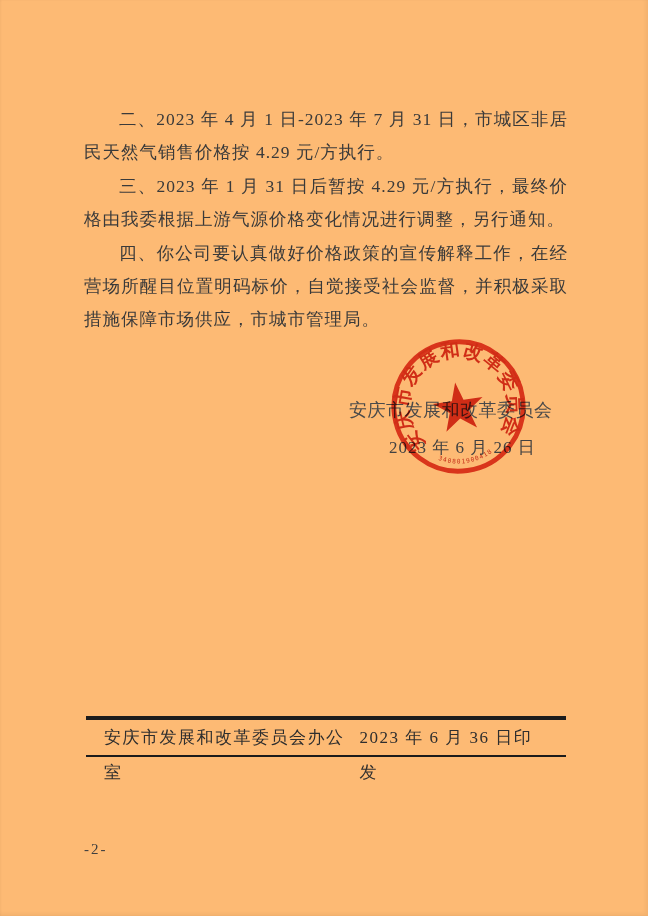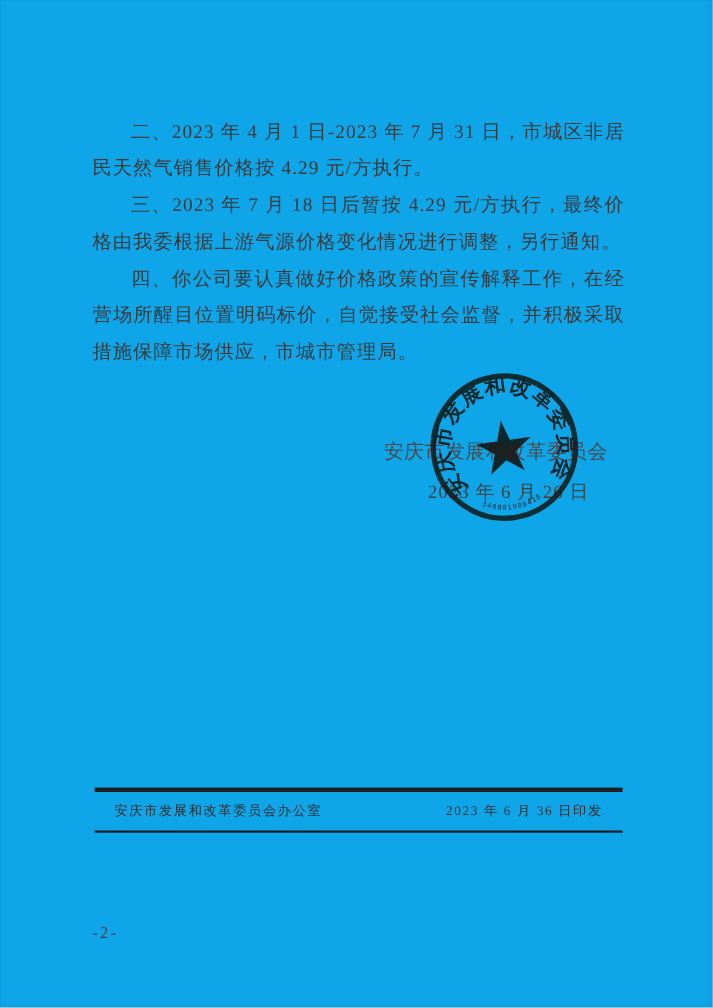--- a/index.html
+++ b/index.html
@@ -4,21 +4,21 @@
 <style>
   html,body{margin:0;padding:0;}
   body{
     background:#e9e9e9;
     font-family:"Liberation Serif","DejaVu Serif",serif;
   }
   .page{
     position:relative;
     width:648px;height:916px;
     margin:0 auto;
-    background:#0ea5e9;
+    background:#fdba74;
     box-shadow:inset -2px -2px 4px rgba(0,0,0,0.05), inset 1px 0 2px rgba(0,0,0,0.03);
     overflow:hidden;
     color:#333;
   }
   
   .doc-body{
     position:absolute;
     left:84px;top:103px;width:484px;
     font-size:17.5px;
     line-height:33.4px;
@@ -85,40 +85,40 @@
     font-size:15px;
     letter-spacing:1.5px;
     color:#2e2e2e;
   }
   .issuer-row{
     height:35px;
     line-height:35px;
     display:flex;
     justify-content:space-between;
     padding:0 18px 0 18px;
-    font-size:12px;
+    font-size:17px;
     letter-spacing:1.5px;
     color:#2e2e2e;
   }
   .page-number{
     position:absolute;
     left:84px;top:841px;
     font-size:15px;
     letter-spacing:2px;
     color:#3f3f3f;
   }
 </style>
 </head>
 <body>
 
 <div class="page">
 
   <div class="doc-body">
     <p>二、2023 年 4 月 1 日-2023 年 7 月 31 日，市城区非居民天然气销售价格按 4.29 元/方执行。</p>
-    <p>三、2023 年 7 月 18 日后暂按 4.29 元/方执行，最终价格由我委根据上游气源价格变化情况进行调整，另行通知。</p>
+    <p>三、2023 年 1 月 31 日后暂按 4.29 元/方执行，最终价格由我委根据上游气源价格变化情况进行调整，另行通知。</p>
     <p>四、你公司要认真做好价格政策的宣传解释工作，在经营场所醒目位置明码标价，自觉接受社会监督，并积极采取措施保障市场供应，市城市管理局。</p>
   </div>
 
   <div class="sig-org">安庆市发展和改革委员会</div>
   <div class="sig-date">2023 年 6 月 26 日</div>
 
   <div class="seal">
     <svg viewBox="0 0 200 200" aria-hidden="true">
       <defs>
         <path id="sealTopArc" d="M 49.1,150.9 A 72,72 0 1 1 150.9,150.9" fill="none"></path>

